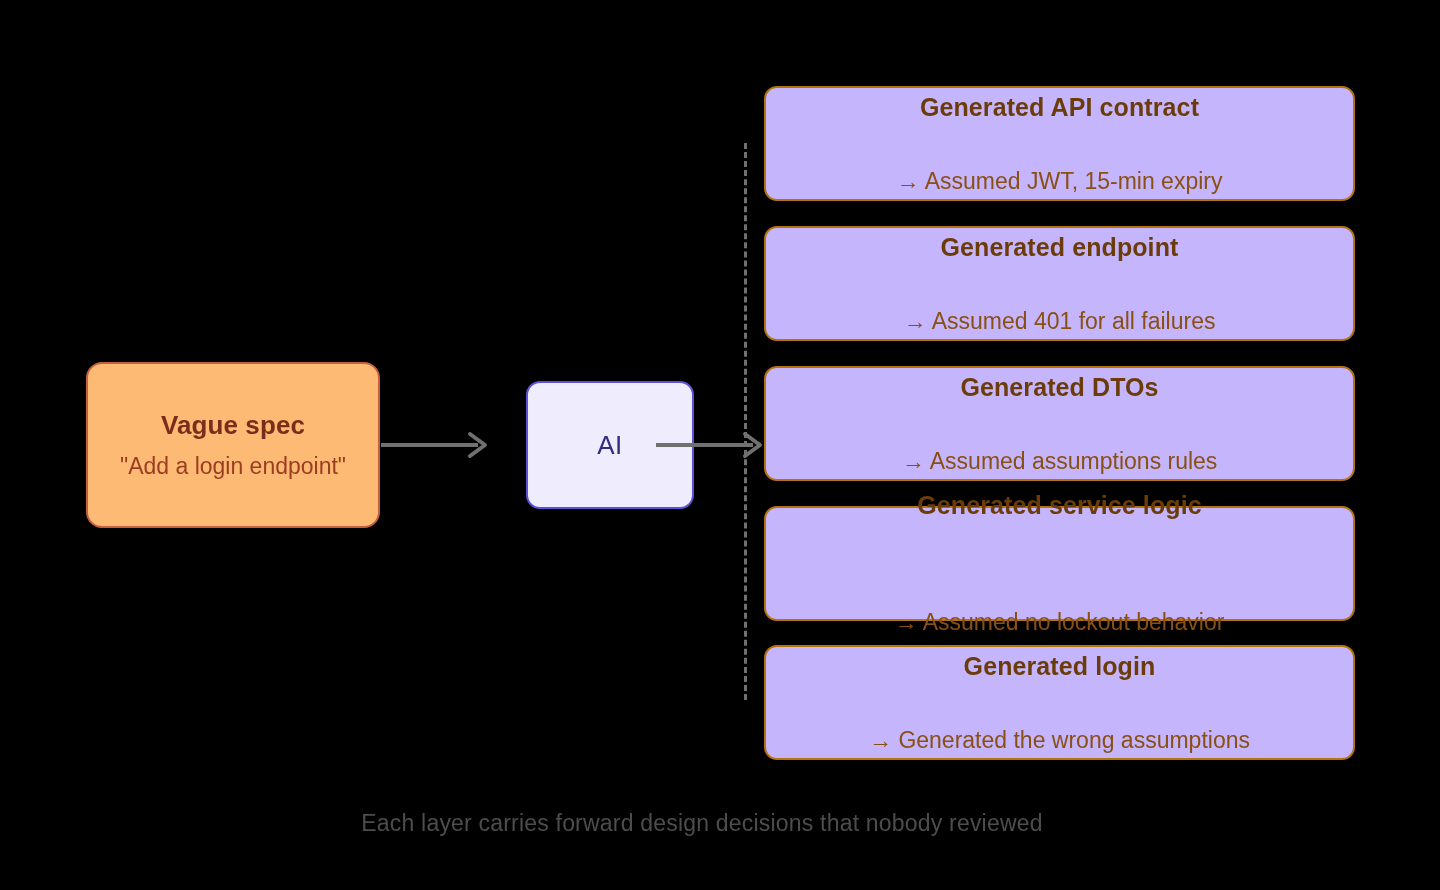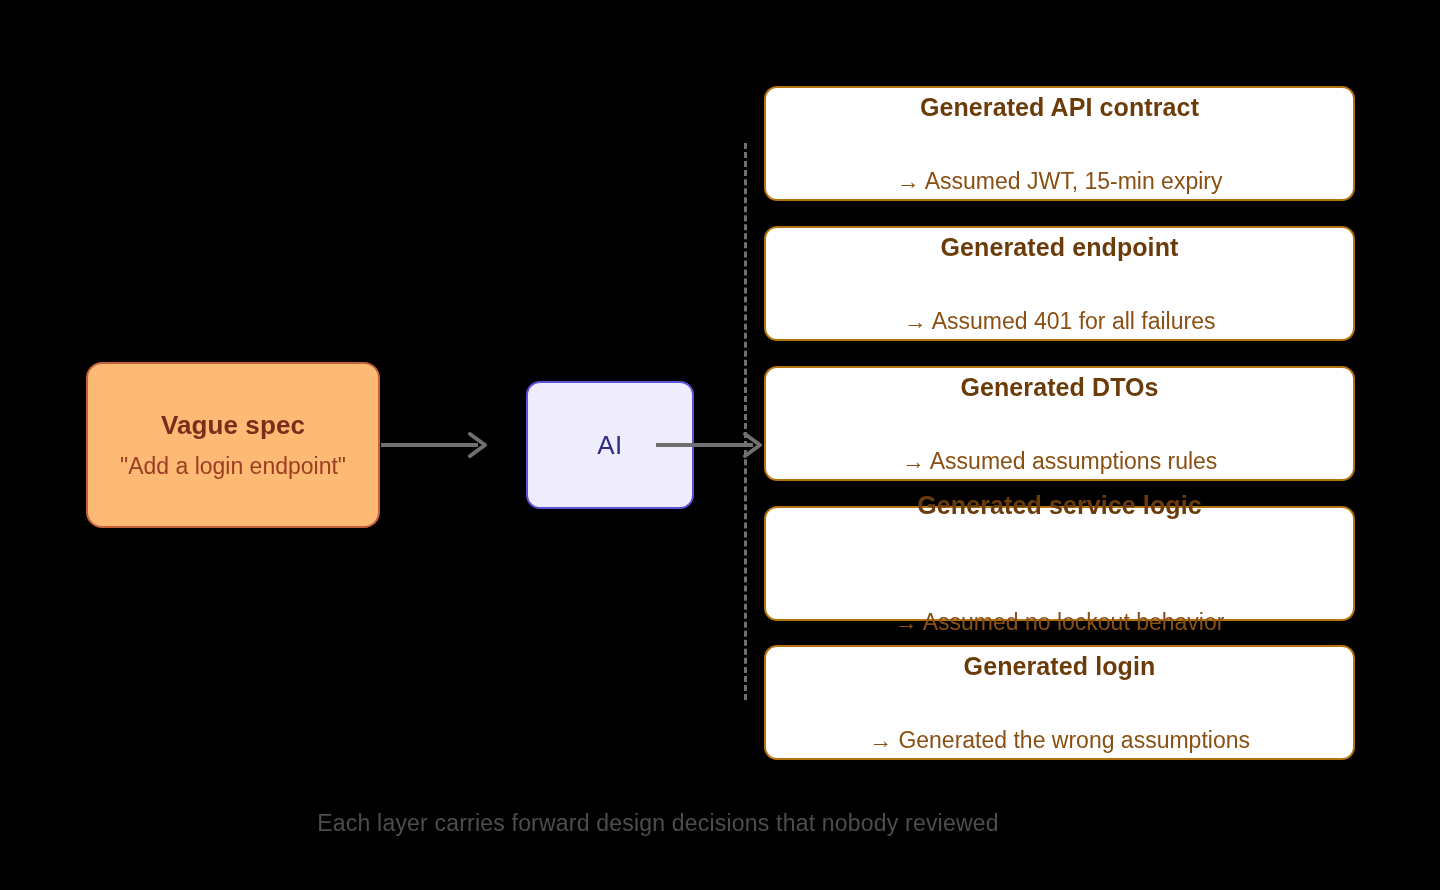--- a/index.html
+++ b/index.html
@@ -82,21 +82,21 @@
     font-weight: normal;
     color: #312e81;
     letter-spacing: 0.5px;
   }
 
   
   .card {
     left: 764px;
     width: 591px;
     height: 115px;
-    background: #ffffff;
+    background: #c4b5fd;
     border-color: #b5730f;
     border-radius: 13px;
   }
   .card .title {
     font-size: 25px;
     color: #6b3c0a;
     line-height: 1.15;
     margin-bottom: 9px;
   }
   .card .sub {
@@ -132,20 +132,21 @@
   
   #caption {
     position: absolute;
     left: 0;
     top: 810px;
     width: 1316px;
     text-align: center;
     font-size: 23px;
     color: #4d4d4d;
     letter-spacing: 0.2px;
+    padding-left: 44px;
   }
 </style>
 </head>
 <body>
 
 <div id="canvas">
 
   <div id="divider"></div>
 
   <div class="node" id="spec-node">

